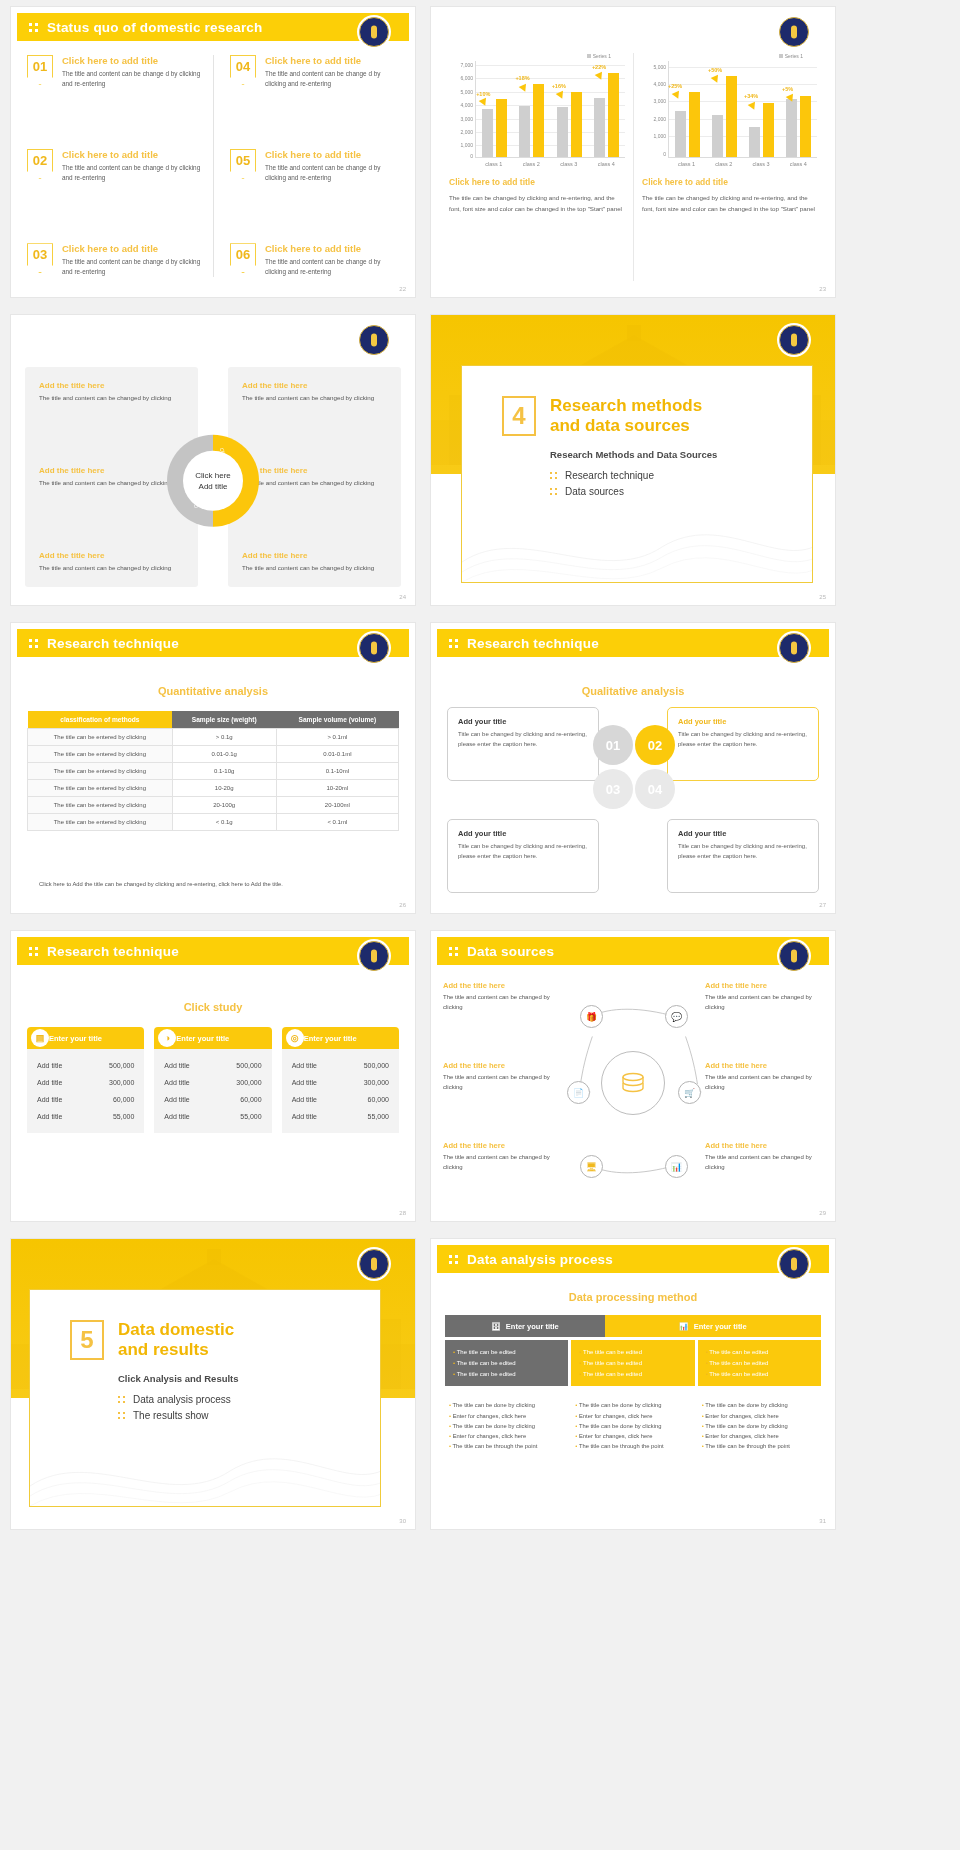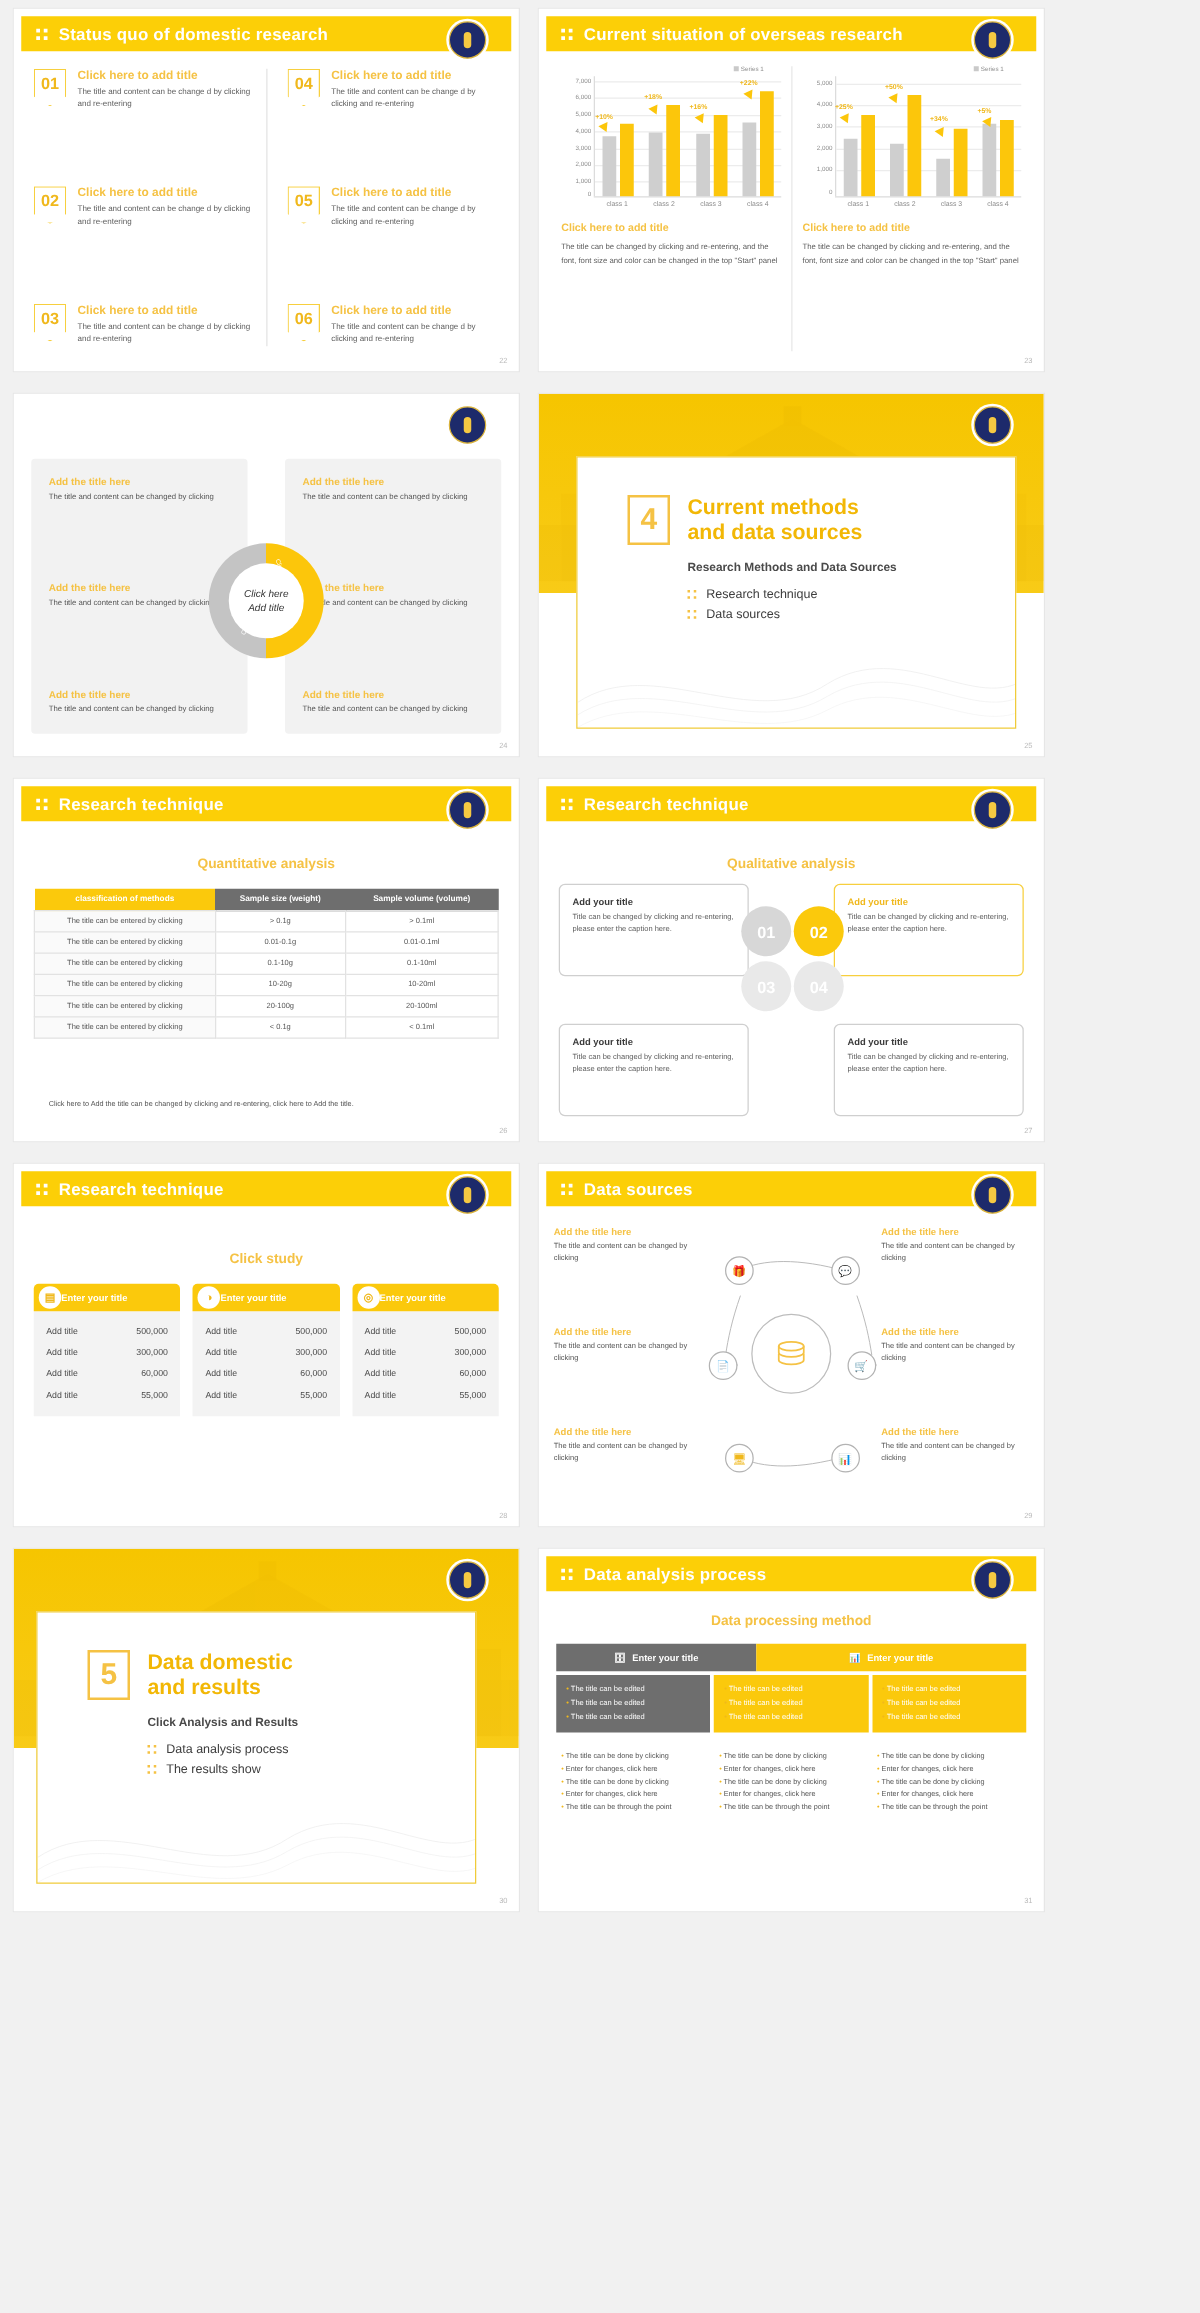--- a/index.html
+++ b/index.html
@@ -115,21 +115,21 @@
   .s3-col h3 { font-size: 8px; color: #f5c244; font-weight: bold; margin-bottom: 3px; }
   .s3-col p  { font-size: 6.2px; color: #555; line-height: 1.6; }
   .s3-center { position: absolute; left: 50%; top: 50%; transform: translate(-50%,-46%);
                width: 92px; height: 92px; z-index: 4; }
   .ring { position: absolute; inset: 0; border-radius: 50%;
           background: conic-gradient(#fcc60b 0deg 180deg, #c4c4c4 180deg 360deg); }
   .ring::after { content: ""; position: absolute; inset: 16px; border-radius: 50%; background: #fff; }
   .ring-hole { position: absolute; inset: 22px; border-radius: 50%; background: #fff;
                display: flex; align-items: center; justify-content: center; flex-direction: column;
                box-shadow: 0 0 0 3px #fff; }
-  .ring-hole span { font-size: 8px; color: #333; line-height: 1.4; font-style: italic; }
+  .ring-hole span { font-size: 8px; color: #333; line-height: 1.4; }
   .ringlabel { position: absolute; font-size: 5px; color: #fff; }
   .rl-left { left: 12px; top: 48px; transform: rotate(-72deg); }
   .rl-right{ right: 6px; top: 32px; transform: rotate(70deg); color: #fff; }
   
   .sec { position: absolute; inset: 0; background:
          linear-gradient(180deg,#f6c500 0%, #f8cb17 55%, #ffffff 55%, #ffffff 100%); }
   .sec .bldg { position: absolute; top: 10px; left: 0; right: 0; height: 140px;
                opacity: .35; }
   .sec-card { position: absolute; left: 30px; right: 22px; top: 50px; bottom: 22px;
               background: #fff; border: 1px solid #f0cb3a; padding: 30px 0 0 40px; overflow: hidden; }
@@ -286,24 +286,20 @@
               <h3>Click here to add title</h3>
               <p>The title and content can be change d by clicking and re-entering</p>
             </div>
         </div>
       </div>
     </div>
     <div class="pagenum">22</div>
   </div>
 
   <div class="slide">
-    <div class="bar">
-      <span class="dots"></span>
-      <h2>Current situation of overseas research</h2>
-    </div>
     <div class="seal">
         <div class="inner"></div>
       </div>
     <div class="s2-body">
       <div class="s2-half">
         <div class="legend"><i></i><span>Series 1</span></div>
         <div class="chart">
           <div class="yaxis">
             <div style="top:4%">7,000</div>
             <div style="top:18%">6,000</div>
@@ -479,21 +475,21 @@
         <rect x="320" y="70" width="70" height="70" fill="#e8b400" opacity=".4"></rect>
       </svg>
     </div>
     <div class="seal">
         <div class="inner"></div>
       </div>
     <div class="sec-card">
       <div class="sec-row">
         <div class="sec-num">4</div>
         <div>
-          <div class="sec-t1">Current methods</div>
+          <div class="sec-t1">Research methods</div>
           <div class="sec-t1">and data sources</div>
           <div class="sec-t2">Research Methods and Data Sources</div>
           <div class="sec-li">
               <span class="minidots"></span>
               <span>Research technique</span>
             </div>
           <div class="sec-li">
               <span class="minidots"></span>
               <span>Data sources</span>
             </div>

